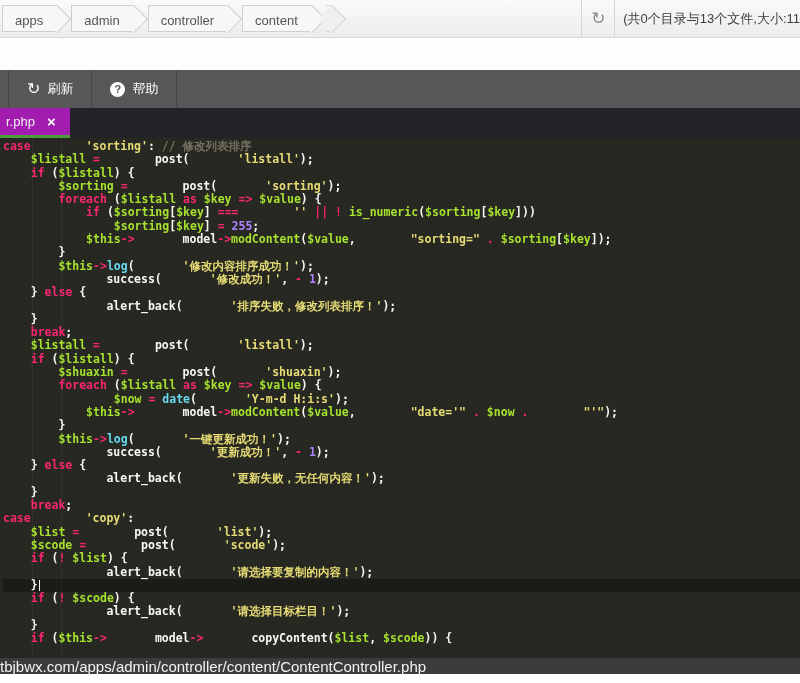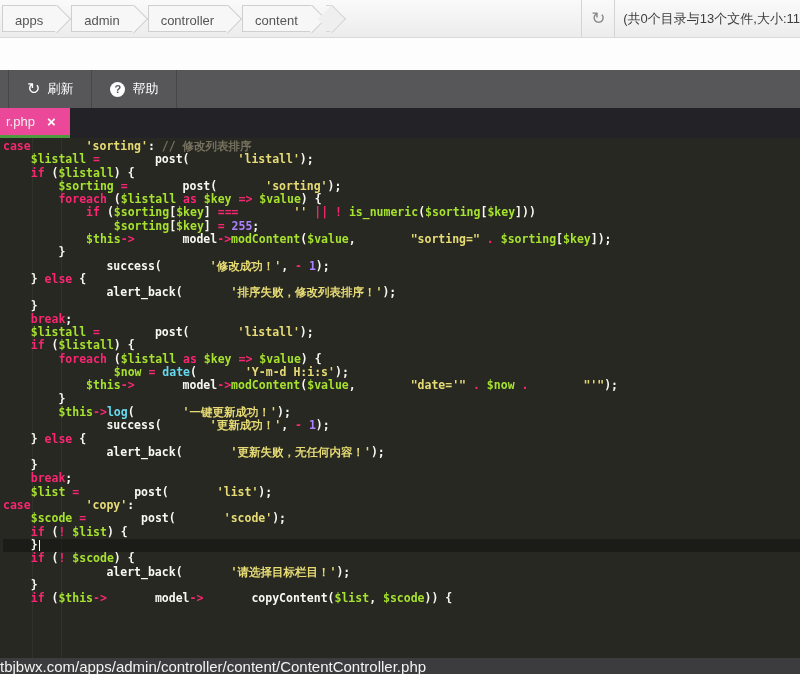--- a/index.html
+++ b/index.html
@@ -31,21 +31,21 @@
   .toolbar { height:38px; background:#57575a; display:flex; align-items:stretch; }
   .tbtn { display:flex; align-items:center; gap:7px; padding:0 18px; background:transparent; border:none;
           border-right:1px solid rgba(0,0,0,0.18); color:#fff; font-size:13px; cursor:pointer; }
   .tbtn:first-child { border-left:1px solid rgba(0,0,0,0.18); margin-left:8px; }
   .ticon { font-size:16px; line-height:1; color:#fff; }
   .hicon { display:inline-flex; align-items:center; justify-content:center; width:15px; height:15px;
            border-radius:50%; background:#fff; color:#57575a; font-size:11px; font-weight:bold; }
 
   
   .tabbar { height:30px; background:#232327; display:flex; align-items:stretch; }
-  .tab { display:flex; align-items:center; padding:0 14px 0 6px; background:#ec4899;
+  .tab { display:flex; align-items:center; padding:0 14px 0 6px; background:#a21caf;
          border-bottom:3px solid #4e9a3e; color:#e8e8e8; font-size:13px; cursor:pointer; }
   .tab-label { color:#f0f0f0; }
   .tab-close { margin-left:12px; color:#fff; font-weight:bold; font-size:15px; line-height:1; cursor:pointer; }
 
   
   .code { position:relative; height:520px; background:#272822; overflow:hidden; padding:2px 0 0 3px;
           font-family:"DejaVu Sans Mono", monospace; font-size:11.5px; font-weight:bold; line-height:13.3px; }
   .guide { position:absolute; top:0; bottom:0; width:1px; background:rgba(255,255,255,0.05); }
   .g1 { left:32px; } .g2 { left:61px; }
   .code-line { white-space:pre; height:13.3px; position:relative; z-index:1; }
@@ -111,41 +111,44 @@
     <div class="guide g2"></div>
   <div class="code-line"><span class="tok-k">case </span><span class="tok-s">'sorting'</span><span class="tok-p">: </span><span class="tok-c">// 修改列表排序</span></div>
       <div class="code-line"><span class="tok-p">    </span><span class="tok-v">$listall</span><span class="tok-p"> </span><span class="tok-k">=</span><span class="tok-p"> </span><span class="tok-f">post</span><span class="tok-p">(</span><span class="tok-s">'listall'</span><span class="tok-p">);</span></div>
       <div class="code-line"><span class="tok-p">    </span><span class="tok-k">if</span><span class="tok-p"> (</span><span class="tok-v">$listall</span><span class="tok-p">) {</span></div>
       <div class="code-line"><span class="tok-p">        </span><span class="tok-v">$sorting</span><span class="tok-p"> </span><span class="tok-k">=</span><span class="tok-p"> </span><span class="tok-f">post</span><span class="tok-p">(</span><span class="tok-s">'sorting'</span><span class="tok-p">);</span></div>
       <div class="code-line"><span class="tok-p">        </span><span class="tok-k">foreach</span><span class="tok-p"> (</span><span class="tok-v">$listall</span><span class="tok-p"> </span><span class="tok-k">as</span><span class="tok-p"> </span><span class="tok-v">$key</span><span class="tok-p"> </span><span class="tok-k">=&gt;</span><span class="tok-p"> </span><span class="tok-v">$value</span><span class="tok-p">) {</span></div>
       <div class="code-line"><span class="tok-p">            </span><span class="tok-k">if</span><span class="tok-p"> (</span><span class="tok-v">$sorting</span><span class="tok-p">[</span><span class="tok-v">$key</span><span class="tok-p">] </span><span class="tok-k">===</span><span class="tok-p"> </span><span class="tok-s">''</span><span class="tok-p"> </span><span class="tok-k">||</span><span class="tok-p"> </span><span class="tok-k">!</span><span class="tok-p"> </span><span class="tok-g">is_numeric</span><span class="tok-p">(</span><span class="tok-v">$sorting</span><span class="tok-p">[</span><span class="tok-v">$key</span><span class="tok-p">]))</span></div>
       <div class="code-line"><span class="tok-p">                </span><span class="tok-v">$sorting</span><span class="tok-p">[</span><span class="tok-v">$key</span><span class="tok-p">] </span><span class="tok-k">=</span><span class="tok-p"> </span><span class="tok-n">255</span><span class="tok-p">;</span></div>
       <div class="code-line"><span class="tok-p">            </span><span class="tok-v">$this</span><span class="tok-k">-&gt;</span><span class="tok-f">model</span><span class="tok-k">-&gt;</span><span class="tok-g">modContent</span><span class="tok-p">(</span><span class="tok-v">$value</span><span class="tok-p">, </span><span class="tok-s">"sorting="</span><span class="tok-p"> </span><span class="tok-k">.</span><span class="tok-p"> </span><span class="tok-v">$sorting</span><span class="tok-p">[</span><span class="tok-v">$key</span><span class="tok-p">]);</span></div>
       <div class="code-line"><span class="tok-p">        }</span></div>
+      <div class="code-line"><span class="tok-p">        </span><span class="tok-v">$this</span><span class="tok-k">-&gt;</span><span class="tok-b">log</span><span class="tok-p">(</span><span class="tok-s">'修改内容排序成功！'</span><span class="tok-p">);</span></div>
       <div class="code-line"><span class="tok-p">        </span><span class="tok-f">success</span><span class="tok-p">(</span><span class="tok-s">'修改成功！'</span><span class="tok-p">, </span><span class="tok-k">-</span><span class="tok-p"> </span><span class="tok-n">1</span><span class="tok-p">);</span></div>
       <div class="code-line"><span class="tok-p">    } </span><span class="tok-k">else</span><span class="tok-p"> {</span></div>
       <div class="code-line"><span class="tok-p">        </span><span class="tok-f">alert_back</span><span class="tok-p">(</span><span class="tok-s">'排序失败，修改列表排序！'</span><span class="tok-p">);</span></div>
       <div class="code-line"><span class="tok-p">    }</span></div>
       <div class="code-line"><span class="tok-p">    </span><span class="tok-k">break</span><span class="tok-p">;</span></div>
       <div class="code-line"><span class="tok-p">    </span><span class="tok-v">$listall</span><span class="tok-p"> </span><span class="tok-k">=</span><span class="tok-p"> </span><span class="tok-f">post</span><span class="tok-p">(</span><span class="tok-s">'listall'</span><span class="tok-p">);</span></div>
       <div class="code-line"><span class="tok-p">    </span><span class="tok-k">if</span><span class="tok-p"> (</span><span class="tok-v">$listall</span><span class="tok-p">) {</span></div>
+      <div class="code-line"><span class="tok-p">        </span><span class="tok-v">$shuaxin</span><span class="tok-p"> </span><span class="tok-k">=</span><span class="tok-p"> </span><span class="tok-f">post</span><span class="tok-p">(</span><span class="tok-s">'shuaxin'</span><span class="tok-p">);</span></div>
       <div class="code-line"><span class="tok-p">        </span><span class="tok-k">foreach</span><span class="tok-p"> (</span><span class="tok-v">$listall</span><span class="tok-p"> </span><span class="tok-k">as</span><span class="tok-p"> </span><span class="tok-v">$key</span><span class="tok-p"> </span><span class="tok-k">=&gt;</span><span class="tok-p"> </span><span class="tok-v">$value</span><span class="tok-p">) {</span></div>
       <div class="code-line"><span class="tok-p">                </span><span class="tok-v">$now</span><span class="tok-p"> </span><span class="tok-k">=</span><span class="tok-p"> </span><span class="tok-b">date</span><span class="tok-p">(</span><span class="tok-s">'Y-m-d H:i:s'</span><span class="tok-p">);</span></div>
       <div class="code-line"><span class="tok-p">            </span><span class="tok-v">$this</span><span class="tok-k">-&gt;</span><span class="tok-f">model</span><span class="tok-k">-&gt;</span><span class="tok-g">modContent</span><span class="tok-p">(</span><span class="tok-v">$value</span><span class="tok-p">, </span><span class="tok-s">"date='"</span><span class="tok-p"> </span><span class="tok-k">.</span><span class="tok-p"> </span><span class="tok-v">$now</span><span class="tok-p"> </span><span class="tok-k">.</span><span class="tok-p"> </span><span class="tok-s">"'"</span><span class="tok-p">);</span></div>
       <div class="code-line"><span class="tok-p">        }</span></div>
       <div class="code-line"><span class="tok-p">        </span><span class="tok-v">$this</span><span class="tok-k">-&gt;</span><span class="tok-b">log</span><span class="tok-p">(</span><span class="tok-s">'一键更新成功！'</span><span class="tok-p">);</span></div>
       <div class="code-line"><span class="tok-p">        </span><span class="tok-f">success</span><span class="tok-p">(</span><span class="tok-s">'更新成功！'</span><span class="tok-p">, </span><span class="tok-k">-</span><span class="tok-p"> </span><span class="tok-n">1</span><span class="tok-p">);</span></div>
       <div class="code-line"><span class="tok-p">    } </span><span class="tok-k">else</span><span class="tok-p"> {</span></div>
       <div class="code-line"><span class="tok-p">        </span><span class="tok-f">alert_back</span><span class="tok-p">(</span><span class="tok-s">'更新失败，无任何内容！'</span><span class="tok-p">);</span></div>
       <div class="code-line"><span class="tok-p">    }</span></div>
       <div class="code-line"><span class="tok-p">    </span><span class="tok-k">break</span><span class="tok-p">;</span></div>
+      <div class="code-line"><span class="tok-k">case </span><span class="tok-s">'copy'</span><span class="tok-p">:</span></div>
       <div class="code-line"><span class="tok-p">    </span><span class="tok-v">$list</span><span class="tok-p"> </span><span class="tok-k">=</span><span class="tok-p"> </span><span class="tok-f">post</span><span class="tok-p">(</span><span class="tok-s">'list'</span><span class="tok-p">);</span></div>
-      <div class="code-line"><span class="tok-k">case </span><span class="tok-s">'copy'</span><span class="tok-p">:</span></div>
       <div class="code-line"><span class="tok-p">    </span><span class="tok-v">$scode</span><span class="tok-p"> </span><span class="tok-k">=</span><span class="tok-p"> </span><span class="tok-f">post</span><span class="tok-p">(</span><span class="tok-s">'scode'</span><span class="tok-p">);</span></div>
       <div class="code-line"><span class="tok-p">    </span><span class="tok-k">if</span><span class="tok-p"> (</span><span class="tok-k">!</span><span class="tok-p"> </span><span class="tok-v">$list</span><span class="tok-p">) {</span></div>
+      <div class="code-line"><span class="tok-p">        </span><span class="tok-f">alert_back</span><span class="tok-p">(</span><span class="tok-s">'请选择要复制的内容！'</span><span class="tok-p">);</span></div>
       <div class="code-line hl"><span class="tok-p">    }</span><span class="cursor"></span></div>
       <div class="code-line"><span class="tok-p">    </span><span class="tok-k">if</span><span class="tok-p"> (</span><span class="tok-k">!</span><span class="tok-p"> </span><span class="tok-v">$scode</span><span class="tok-p">) {</span></div>
       <div class="code-line"><span class="tok-p">        </span><span class="tok-f">alert_back</span><span class="tok-p">(</span><span class="tok-s">'请选择目标栏目！'</span><span class="tok-p">);</span></div>
       <div class="code-line"><span class="tok-p">    }</span></div>
       <div class="code-line"><span class="tok-p">    </span><span class="tok-k">if</span><span class="tok-p"> (</span><span class="tok-v">$this</span><span class="tok-k">-&gt;</span><span class="tok-f">model</span><span class="tok-k">-&gt;</span><span class="tok-f">copyContent</span><span class="tok-p">(</span><span class="tok-v">$list</span><span class="tok-p">, </span><span class="tok-v">$scode</span><span class="tok-p">)) {</span></div>
     </div>
 
   <div class="statusbar">
     <span>tbjbwx.com/apps/admin/controller/content/ContentController.php</span>
   </div>

